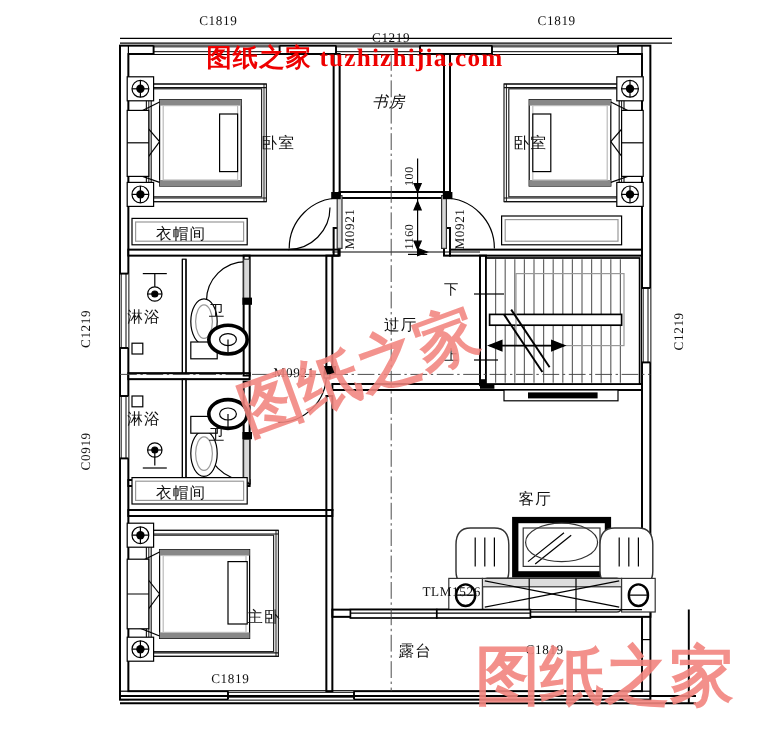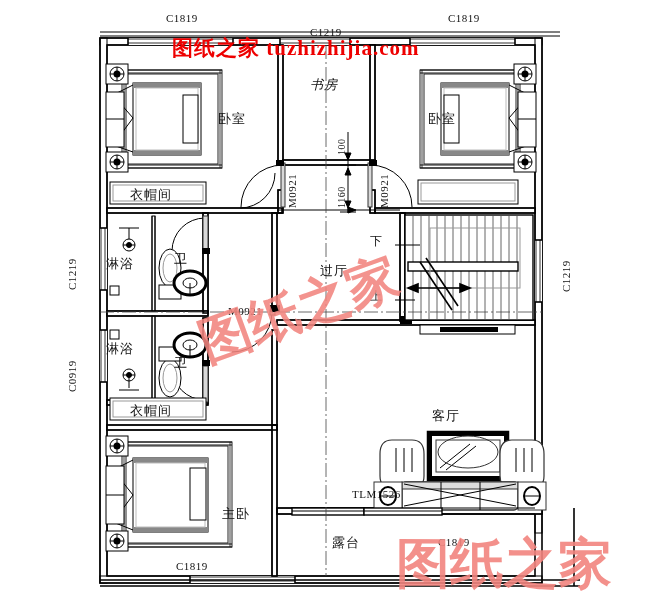--- a/index.html
+++ b/index.html
@@ -528,21 +528,21 @@
   <div class="lbl room" style="left:310px;top:76px;font-style:italic;">书房</div>
   <div class="lbl room" style="left:428px;top:110px;">卧室</div>
   <div class="lbl room" style="left:130px;top:186px;">衣帽间</div>
   <div class="lbl room" style="left:106px;top:255px;">淋浴</div>
   <div class="lbl room" style="left:174px;top:250px;">卫</div>
   <div class="lbl room" style="left:106px;top:340px;">淋浴</div>
   <div class="lbl room" style="left:174px;top:354px;">卫</div>
   <div class="lbl room" style="left:130px;top:402px;">衣帽间</div>
   <div class="lbl room" style="left:320px;top:262px;">过厅</div>
   <div class="lbl room" style="left:432px;top:362px;margin-top:45px;">客厅</div>
-  <div class="lbl room" style="left:222px;top:505px;">主卧</div>
+  <div class="lbl room" style="left:206px;top:505px;">主卧</div>
   <div class="lbl room" style="left:332px;top:534px;">露台</div>
 
   <div class="lbl room" style="left:370px;top:233px;font-size:12px;">下</div>
   <div class="lbl room" style="left:370px;top:288px;font-size:12px;">上</div>
 
   <div class="lbl code" style="left:166px;top:12px;">C1819</div>
   <div class="lbl code" style="left:310px;top:26px;">C1219</div>
   <div class="lbl code" style="left:448px;top:12px;">C1819</div>
   <div class="lbl code vert" style="left:66px;top:290px;">C1219</div>
   <div class="lbl code vert" style="left:66px;top:392px;">C0919</div>

